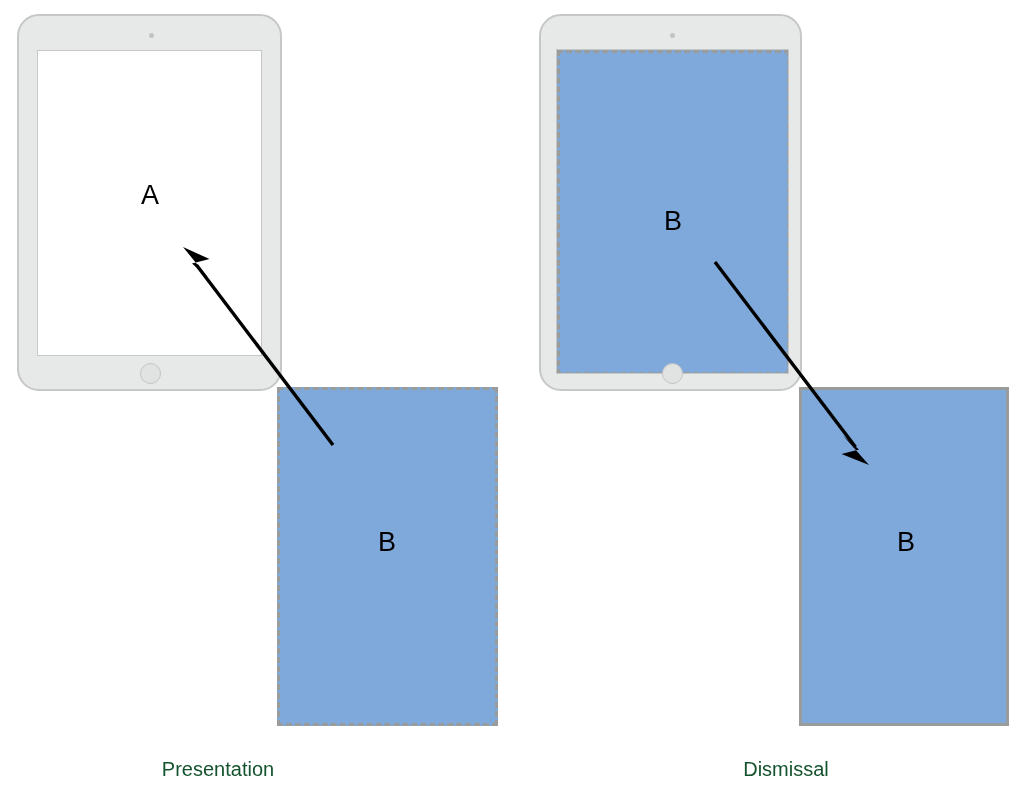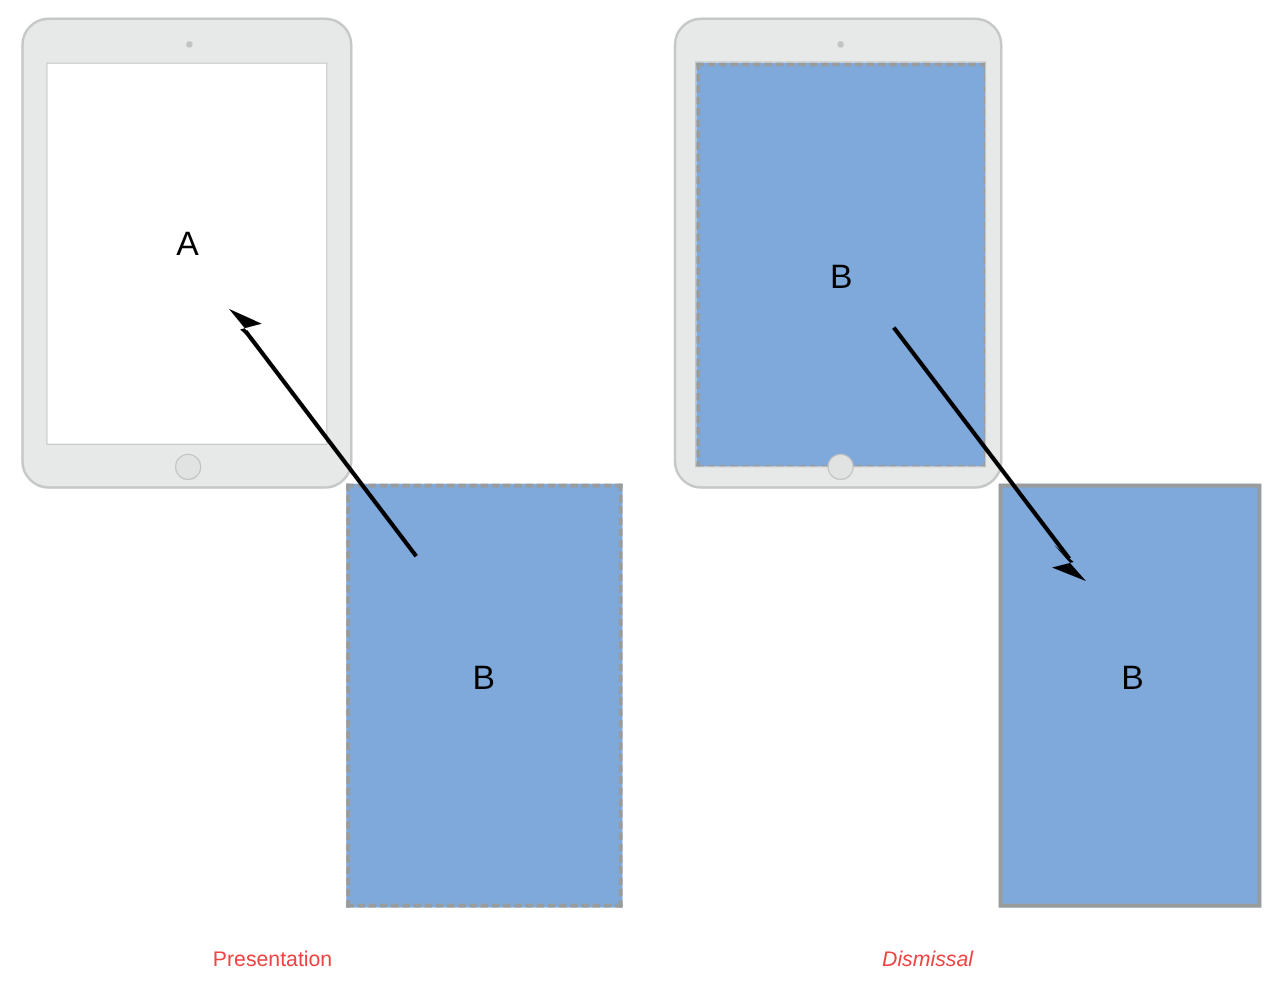--- a/index.html
+++ b/index.html
@@ -75,22 +75,22 @@
     position: absolute;
     left: 0;
     top: 0;
     width: 1029px;
     height: 798px;
     pointer-events: none;
   }
   
   .caption {
     position: absolute;
-    font-size: 17px;
-    color: #ef4444;
+    font-size: 20px;
+    color: #14532d;
     text-align: center;
     white-space: nowrap;
     transform: translateX(-50%);
   }
 </style>
 </head>
 <body>
 
 <div id="canvas">
 
@@ -116,21 +116,21 @@
         <div class="card-label" style="left:104px; top:155px;">B</div>
       </div>
     </div>
     <div class="home-button" style="left:121px; top:347px;"></div>
   </div>
 
   <div class="card card-solid" style="left:799px; top:387px; width:210px; height:339px;">
     <div class="card-label" style="left:95px; top:139px;">B</div>
   </div>
 
-  <div class="caption" style="left:742px; top:758px;font-style:italic;">Dismissal</div>
+  <div class="caption" style="left:786px; top:758px;">Dismissal</div>
 
   <svg id="arrows" viewBox="0 0 1029 798">
 
     <g>
       <line x1="333" y1="445" x2="196.5" y2="265" stroke="#000000" stroke-width="3.4" stroke-linecap="butt"></line>
       <polygon points="183,247 207.5,277 192,263.5 209.5,259" fill="#000000"></polygon>
     </g>
 
     <g>
       <line x1="715" y1="262" x2="855.5" y2="447" stroke="#000000" stroke-width="3.4" stroke-linecap="butt"></line>

